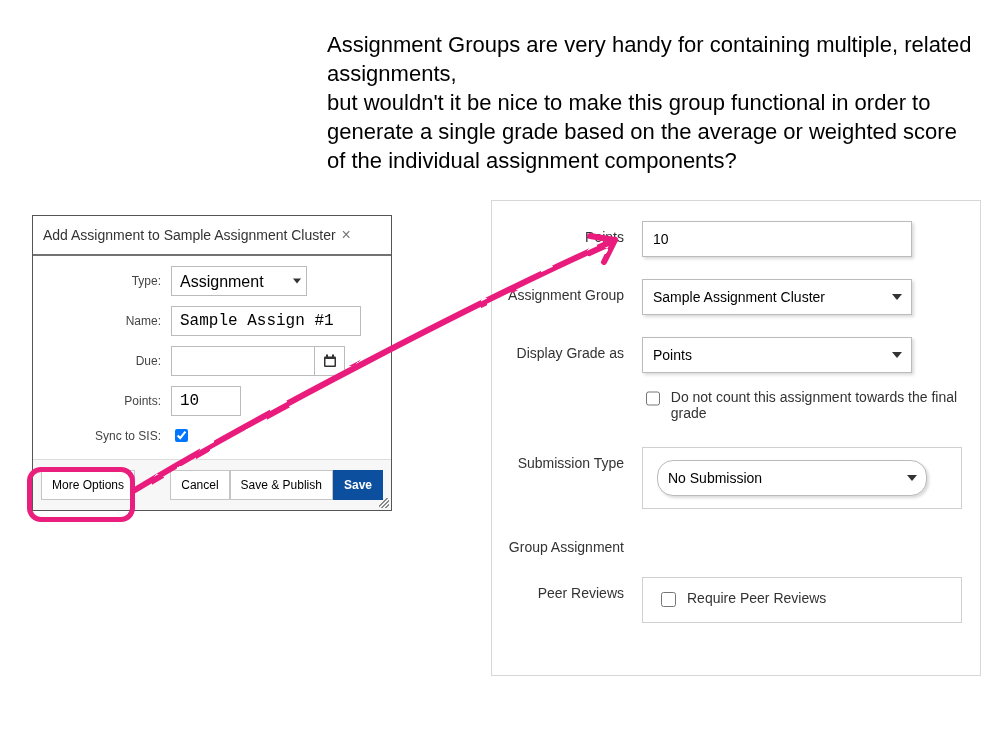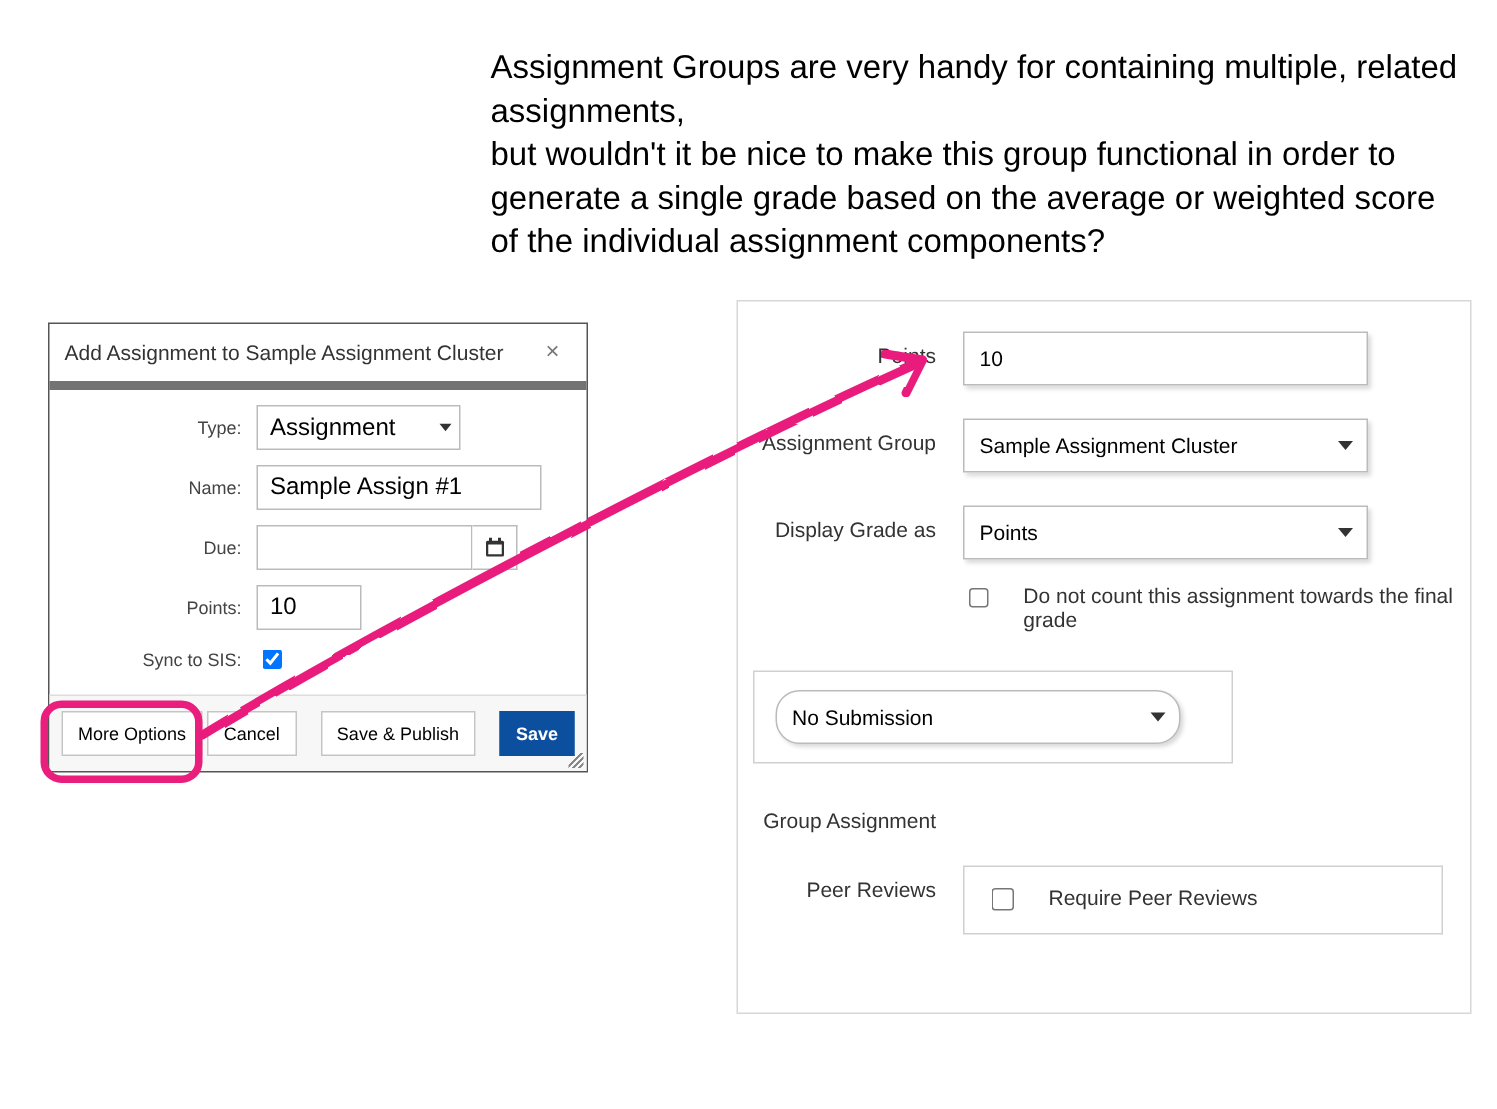--- a/index.html
+++ b/index.html
@@ -5,55 +5,55 @@
   * { box-sizing: border-box; }
   html, body { margin: 0; padding: 0; font-family: Helvetica, Arial, sans-serif; background: #fff; color: #2d2d2d; }
   .page { position: relative; width: 948px; height: 739px; }
 
   
   .caption { position: absolute; left: 327px; top: 30px; width: 650px; font-size: 22px; line-height: 1.32; color: #000; }
 
   
   .modal-highlight { position:absolute; left:27px; top:467px; width:108px; height:55px; border:5px solid #e91e7d; border-radius:14px; pointer-events:none; }
   .modal-wrap { position: absolute; left: 32px; top: 215px; width: 360px; border: 1px solid #555; background: #fff; font-size: 12px; color: #333; }
-  .modal-header { display:flex; align-items:center; justify-content:space-between; padding: 10px 12px 10px 10px; border-bottom: 6px solid #737373; font-size: 14px; }
+  .modal-header { display:flex; align-items:center; justify-content:flex-start; padding: 10px 12px 10px 10px; border-bottom: 2px solid #737373; font-size: 14px; }
   .modal-close { color:#777; font-size:16px; cursor:pointer; background:none; border:none; line-height:1; }
   .modal-body { padding: 10px 8px 4px 8px; }
   .mrow { display:flex; align-items:center; margin-bottom: 10px; }
   .mlabel { width: 130px; text-align:right; padding-right: 10px; color:#444; font-size:12px; }
   .mfield { flex:1; }
   .m-select, .m-input { height: 30px; border:1px solid #bbb; background:#fff; font-size:16px; padding:0 8px; outline:none; }
   .m-select-wrap { position:relative; display:inline-block; width: 136px; }
   .m-select-wrap::after { content:""; position:absolute; right:6px; top:50%; width:0; height:0; border-left:4px solid transparent; border-right:4px solid transparent; border-top:5px solid #333; transform: translateY(-50%); pointer-events:none; }
   .m-select { width:100%; appearance:none; -webkit-appearance:none; -moz-appearance:none; }
-  .m-input { width: 136px; }
+  .m-input { width: 136px; font-family: Liberation Mono, monospace; }
   .m-input.name { width: 190px; }
   .due-wrap { display:flex; }
   .due-input { width: 144px; }
   .cal-btn { width:30px; height:30px; background:#fff; border:1px solid #bbb; border-left:none; display:flex; align-items:center; justify-content:center; cursor:pointer; }
-  .modal-footer { display:flex; align-items:center; justify-content:flex-end; gap:16px; padding: 10px 8px; border-top:1px solid #ddd; background:#f7f7f7; position:relative; }
+  .modal-footer { display:flex; align-items:center; justify-content:flex-end; gap:0; padding: 10px 8px; border-top:1px solid #ddd; background:#f7f7f7; position:relative; }
   .modal-footer .left { position:absolute; left:8px; }
   .btn { height:30px; padding:0 10px; border:1px solid #c5c5c5; background:#fff; font-size:12px; cursor:pointer; }
   .btn.primary { background:#0b4f9e; color:#fff; border-color:#0b4f9e; font-weight:600; }
   .resize-grip { position:absolute; right:2px; bottom:2px; width:10px; height:10px; }
   .resize-grip::before { content:""; position:absolute; right:0; bottom:0; width:10px; height:10px; background:
     linear-gradient(135deg, transparent 0 40%, #888 40% 50%, transparent 50% 60%, #888 60% 70%, transparent 70% 80%, #888 80% 90%, transparent 90% 100%); }
 
   
   .right-panel { position:absolute; left:491px; top:200px; width:490px; border:1px solid #d7d7d7; background:#fff; padding: 20px 10px 30px 10px; font-size:14px; color:#333; }
   .rrow { display:flex; align-items:flex-start; margin-bottom: 22px; }
   .rlabel { width: 140px; text-align:right; padding-right: 18px; padding-top: 8px; font-size:14px; }
   .rfield { flex:1; }
   .r-input, .r-select { height:36px; width: 270px; border:1px solid #bbb; background:#fff; font-size:14px; padding:0 10px; outline:none; box-shadow: 2px 2px 3px rgba(0,0,0,0.15); }
   .r-select-wrap { position:relative; display:inline-block; }
   .r-select-wrap::after { content:""; position:absolute; right:10px; top:50%; width:0; height:0; border-left:5px solid transparent; border-right:5px solid transparent; border-top:6px solid #333; transform: translateY(-50%); pointer-events:none; }
   .r-select { appearance:none; -webkit-appearance:none; -moz-appearance:none; padding-right:36px; }
   .inset-box { border:1px solid #d0d0d0; padding: 12px 14px; width: 316px; font-size:14px; }
   .inset-box-wide { width: 320px; }
-  .chk-row { display:flex; align-items:flex-start; gap:20px; font-size:14px; }
+  .chk-row { display:flex; align-items:flex-start; gap:8px; font-size:14px; }
   .chk { width:15px; height:15px; margin-top:2px; accent-color:#0b4f9e; }
   .indent-chk { margin-left: 0px; }
   .sis-text { font-size:14px; line-height:1.35; }
 
   
   .arrow-svg { position:absolute; left:0; top:0; width:998px; height:739px; pointer-events:none; }
 
 </style>
 </head>
 <body>
@@ -166,20 +166,21 @@
       <div class="rlabel"></div>
       <div class="rfield">
         <label class="chk-row indent-chk">
           <input type="checkbox" class="chk" style="">
           <span>Do not count this assignment towards the final grade</span>
         </label>
       </div>
     </div>
 
     <div class="rrow">
+      <div class="rlabel">Submission Type</div>
       <div class="rfield">
         <div class="inset-box inset-box-wide">
           <span class="r-select-wrap">
             <select class="r-select" style="box-shadow:2px 2px 3px rgba(0,0,0,0.15); width:270px;border-radius:16px;">
               <option>No Submission</option>
             </select>
           </span>
         </div>
       </div>
     </div>

